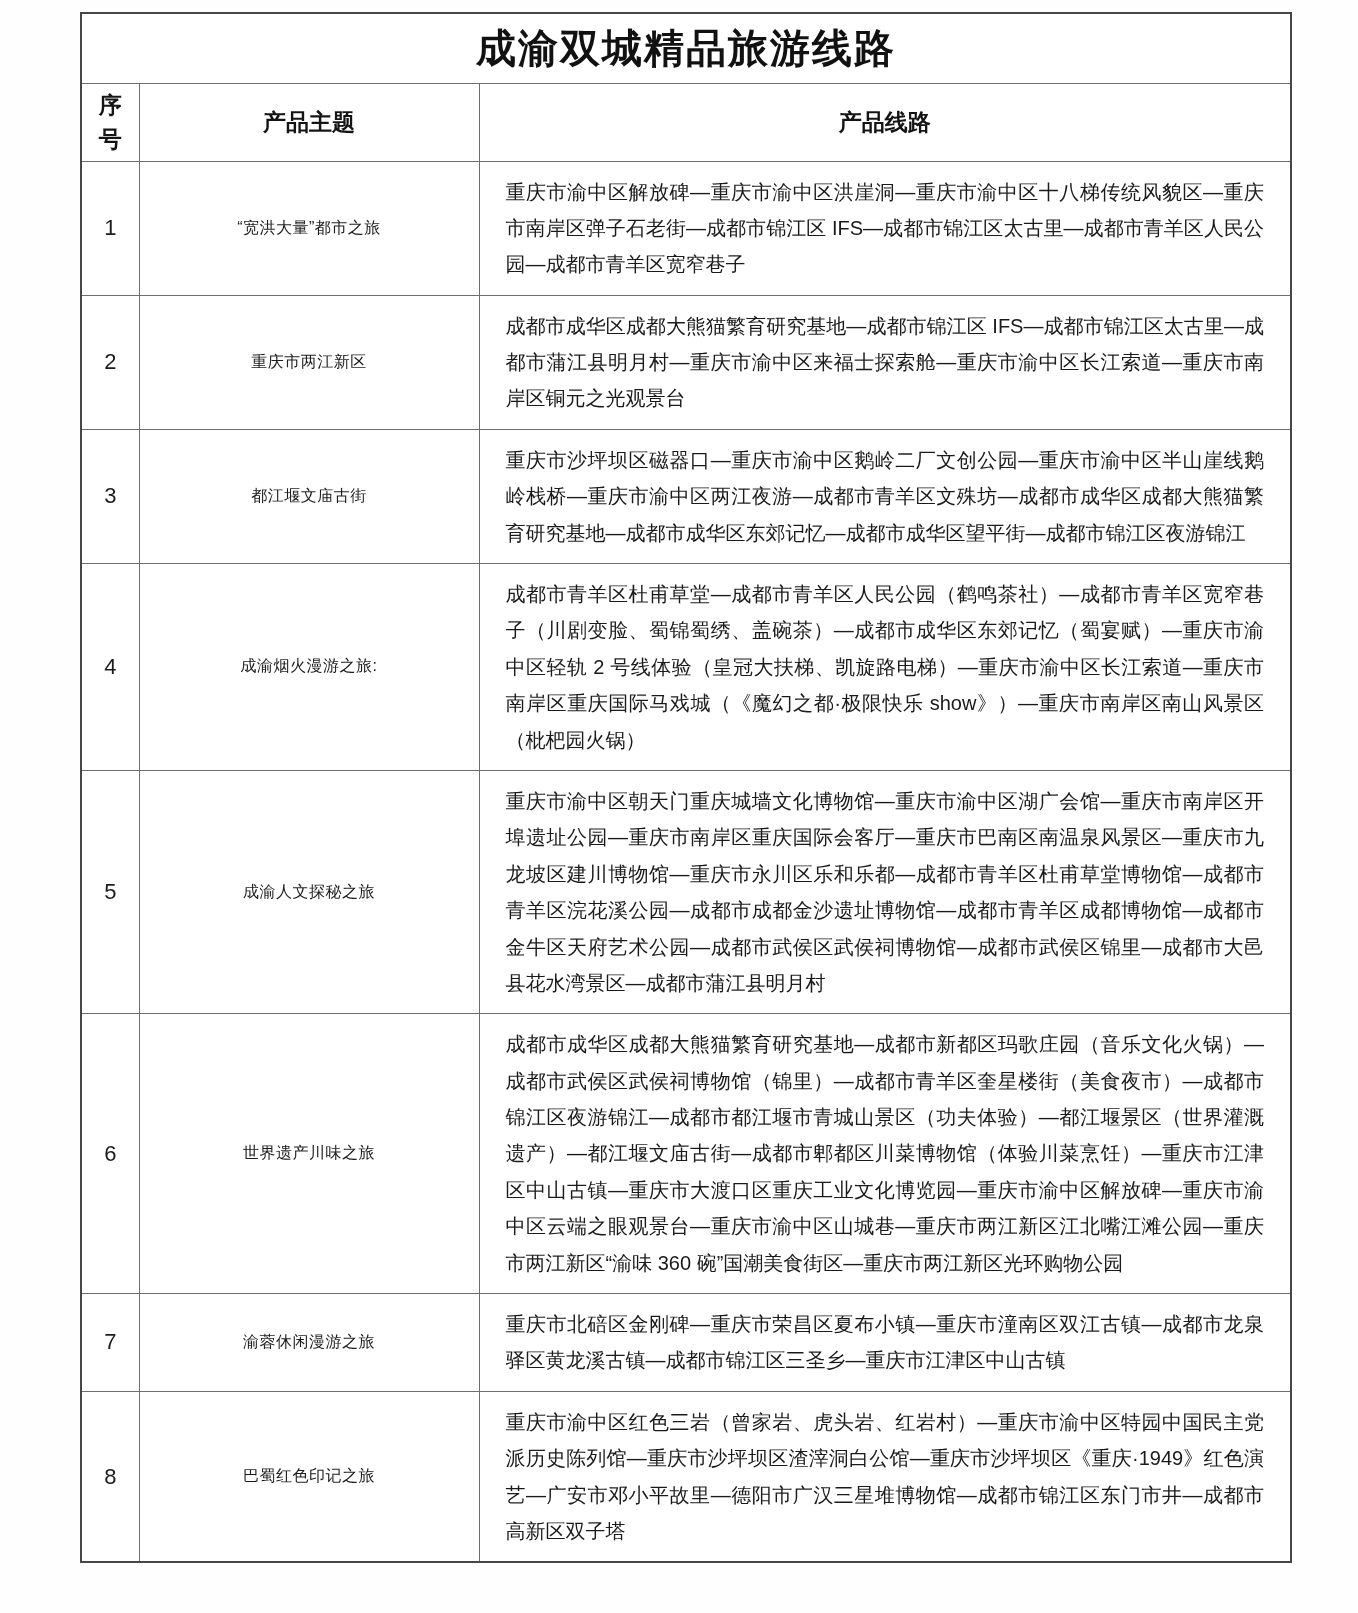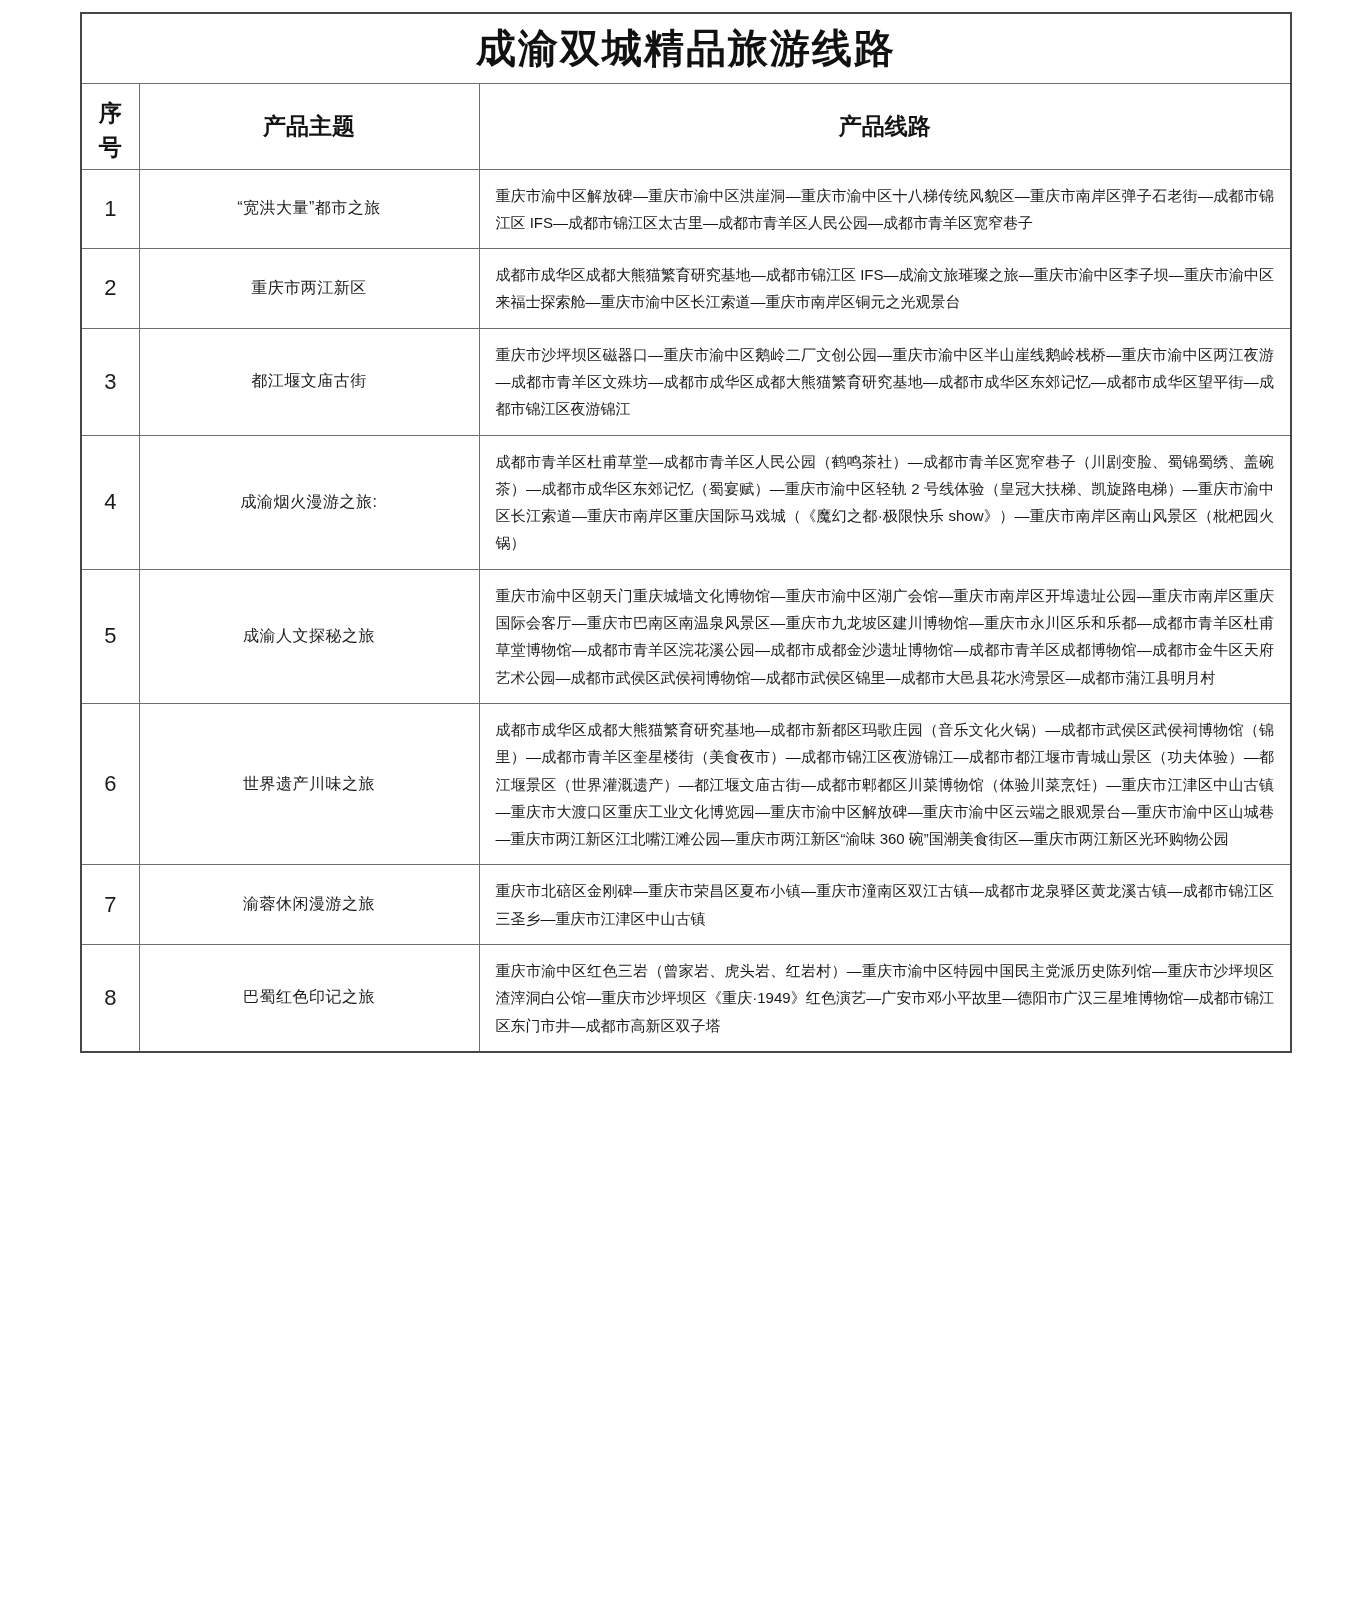--- a/index.html
+++ b/index.html
@@ -51,42 +51,41 @@
     background: #ffffff;
     padding: 4px 6px;
   }
   .no-header {
     line-height: 1.5;
   }
   .no-header .stack {
     display: inline-block;
     width: 1.1em;
     word-break: break-all;
-    margin-top: 8px;
   }
   .cell-no {
     text-align: center;
     font-size: 22px;
     color: #1c1c1c;
     padding: 4px;
   }
   .cell-theme {
     text-align: center;
     font-size: 16px;
     color: #1c1c1c;
     padding: 6px 10px;
     letter-spacing: 0.5px;
   }
   .cell-route {
-    font-size: 15px;
+    font-size: 20px;
     line-height: 1.82;
     text-align: justify;
     text-justify: inter-ideograph;
     color: #1a1a1a;
-    padding: 12px 16px;
+    padding: 12px 26px;
   }
 </style>
 </head>
 <body>
 
 <div class="page">
   <table class="route-table">
     <colgroup>
       <col class="c-no">
       <col class="c-theme">
@@ -105,21 +104,21 @@
       </tr>
 
       <tr>
         <td class="cell-no">1</td>
         <td class="cell-theme">“宽洪大量”都市之旅</td>
         <td class="cell-route">重庆市渝中区解放碑—重庆市渝中区洪崖洞—重庆市渝中区十八梯传统风貌区—重庆市南岸区弹子石老街—成都市锦江区 IFS—成都市锦江区太古里—成都市青羊区人民公园—成都市青羊区宽窄巷子</td>
       </tr>
       <tr>
         <td class="cell-no">2</td>
         <td class="cell-theme">重庆市两江新区</td>
-        <td class="cell-route">成都市成华区成都大熊猫繁育研究基地—成都市锦江区 IFS—成渝文旅璀璨之旅—重庆市渝中区李子坝—重庆市渝中区来福士探索舱—重庆市渝中区长江索道—重庆市南岸区铜元之光观景台</td>
+        <td class="cell-route">成都市成华区成都大熊猫繁育研究基地—成都市锦江区 IFS—成都市锦江区太古里—成都市蒲江县明月村—重庆市渝中区来福士探索舱—重庆市渝中区长江索道—重庆市南岸区铜元之光观景台</td>
       </tr>
       <tr>
         <td class="cell-no">3</td>
         <td class="cell-theme">都江堰文庙古街</td>
         <td class="cell-route">重庆市沙坪坝区磁器口—重庆市渝中区鹅岭二厂文创公园—重庆市渝中区半山崖线鹅岭栈桥—重庆市渝中区两江夜游—成都市青羊区文殊坊—成都市成华区成都大熊猫繁育研究基地—成都市成华区东郊记忆—成都市成华区望平街—成都市锦江区夜游锦江</td>
       </tr>
       <tr>
         <td class="cell-no">4</td>
         <td class="cell-theme">成渝烟火漫游之旅:</td>
         <td class="cell-route">成都市青羊区杜甫草堂—成都市青羊区人民公园（鹤鸣茶社）—成都市青羊区宽窄巷子（川剧变脸、蜀锦蜀绣、盖碗茶）—成都市成华区东郊记忆（蜀宴赋）—重庆市渝中区轻轨 2 号线体验（皇冠大扶梯、凯旋路电梯）—重庆市渝中区长江索道—重庆市南岸区重庆国际马戏城（《魔幻之都·极限快乐 show》）—重庆市南岸区南山风景区（枇杷园火锅）</td>

